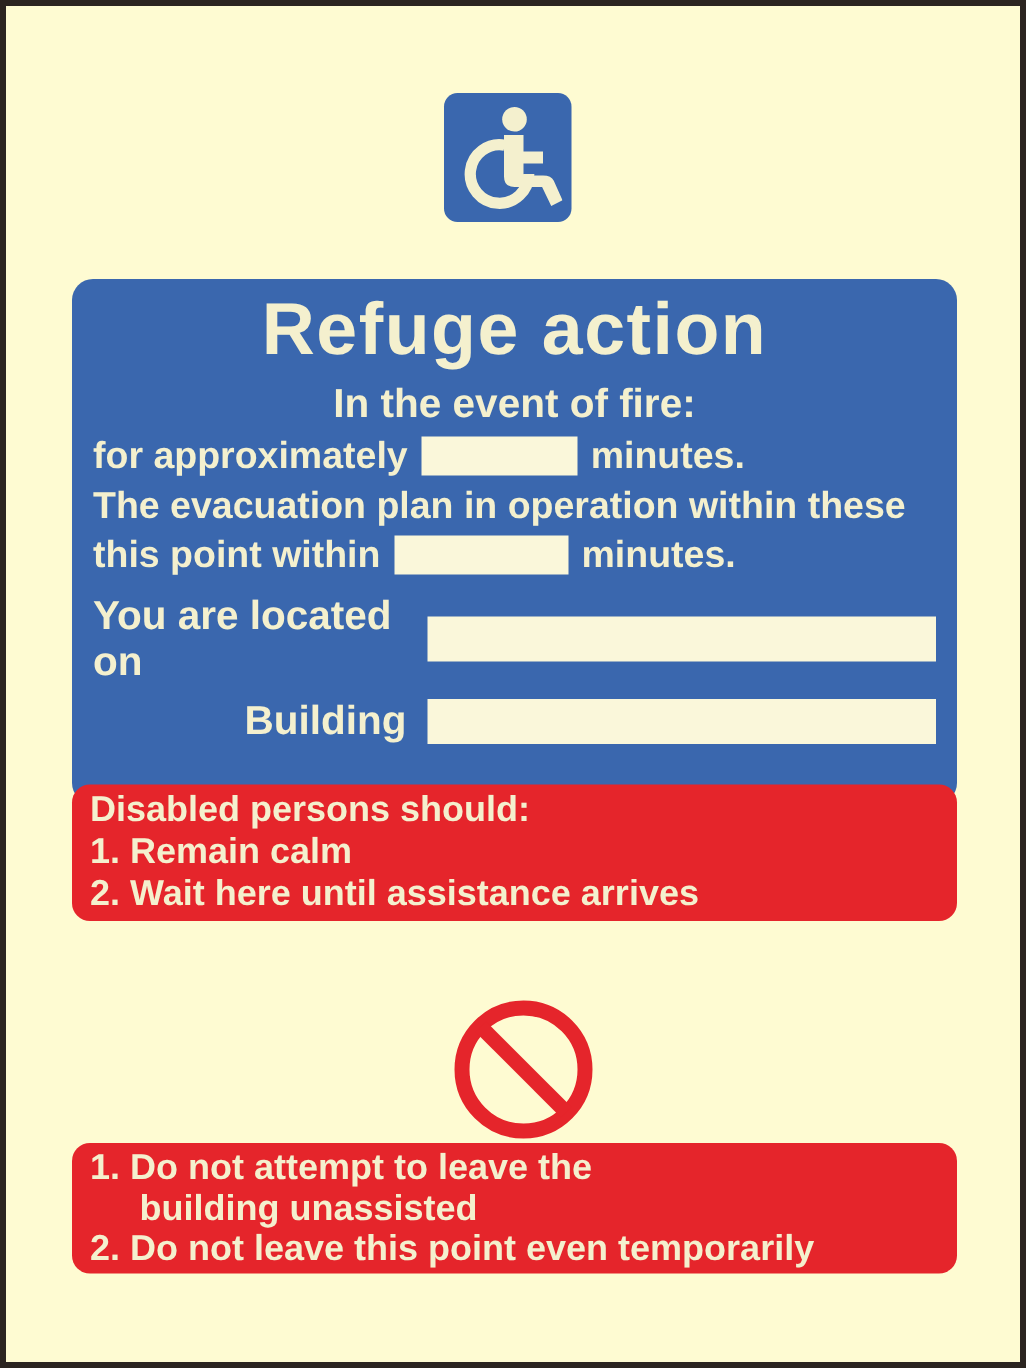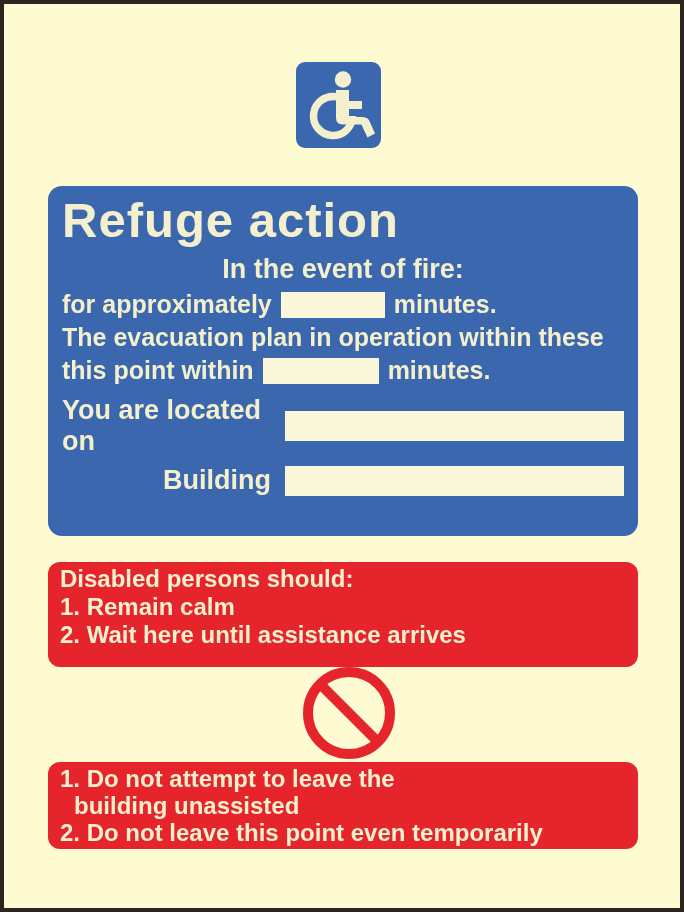--- a/index.html
+++ b/index.html
@@ -29,21 +29,21 @@
   .isa-badge svg{width:72px;height:72px;display:block;}
   .blue-panel{
     position:absolute;left:44px;top:182px;width:590px;height:350px;
     box-sizing:border-box;
     background:var(--blue);border-radius:14px;
     color:var(--cream-text);
     padding:6px 14px;
   }
   .title{
     font-size:49px;line-height:56px;margin:0;
-    letter-spacing:1px;font-weight:bold;
+    text-align:center;letter-spacing:1px;font-weight:bold;
   }
   .intro{
     font-size:27px;line-height:30px;margin:6px 0 4px;text-align:center;
   }
   .bodyline{
     font-size:25px;line-height:33px;white-space:nowrap;
   }
   .blank{
     display:inline-block;
     background:var(--blank-fill);
@@ -58,23 +58,23 @@
   .locator-label.right{text-align:right;padding-right:6px;box-sizing:border-box;}
   .blank.long{flex:1 1 auto;height:30px;margin-left:8px;vertical-align:middle;}
   .red-panel{
     position:absolute;left:44px;width:590px;
     box-sizing:border-box;
     background:var(--red);border-radius:12px;
     color:var(--cream-text);
     padding:3px 12px;
     font-size:24px;line-height:28px;
   }
-  .red-top{top:558px;height:105px;}
+  .red-top{top:519px;height:91px;}
   .red-bottom{top:758px;height:87px;line-height:27px;}
-  .indent{margin-left:14px;}
+  .indent{margin-left:33px;}
   .prohibition{
     position:absolute;left:297px;top:661px;width:96px;height:96px;
   }
   .prohibition svg{width:96px;height:96px;display:block;}
 </style>
 </head>
 <body>
 
 <div class="sign">
 

